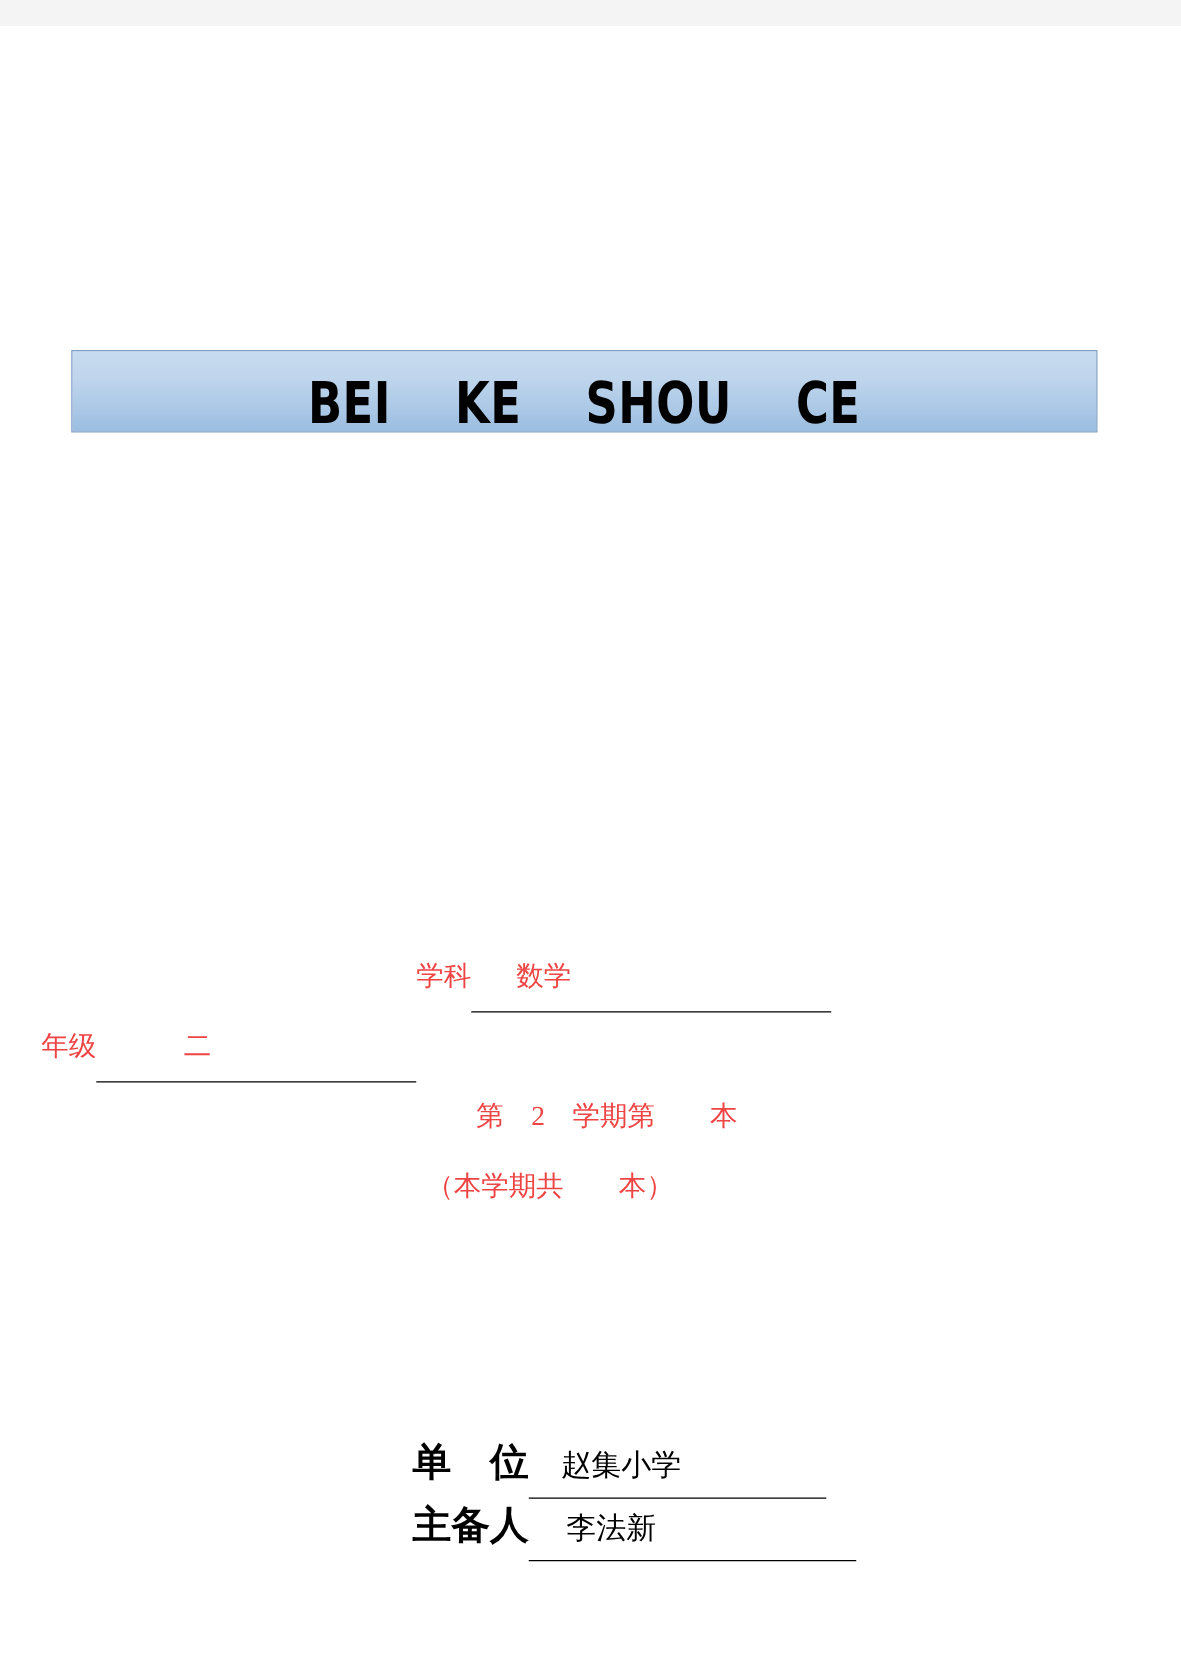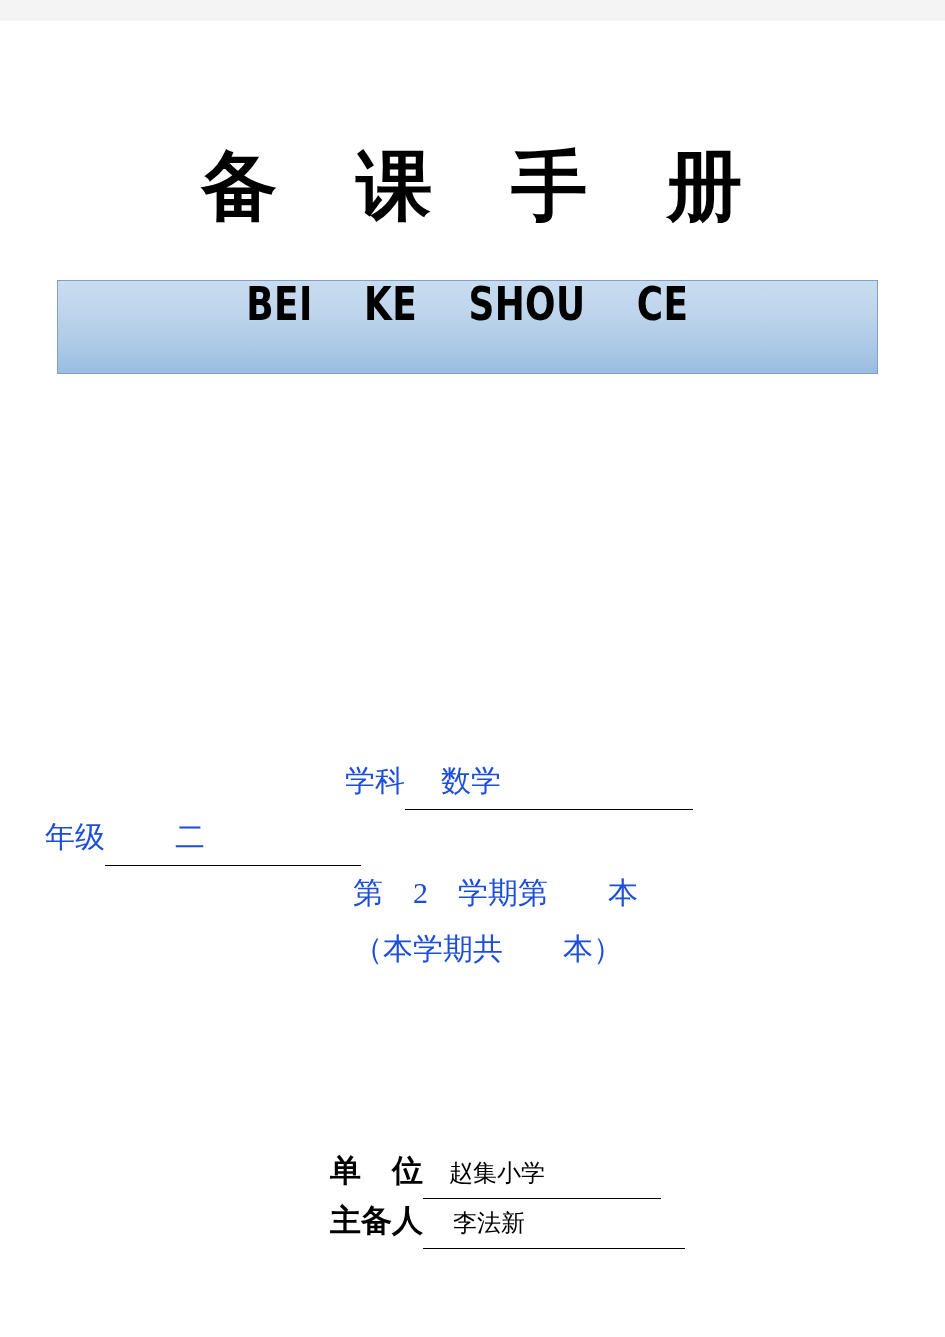--- a/index.html
+++ b/index.html
@@ -48,26 +48,26 @@
     color: #000000;
     white-space: pre;
   }
 
   
   .pinyin-banner {
     position: absolute;
     left: 57px;
     top: 259px;
     width: 821px;
-    height: 94px;
+    height: 66px;
     box-sizing: border-box;
     border: 1px solid #829fc6;
     background: linear-gradient(to bottom, #c9dcf0 0%, #bed5ec 35%, #a8c6e5 78%, #9bbde1 100%);
     display: flex;
-    align-items: flex-start;
+    align-items: flex-end;
     justify-content: center;
   }
   .pinyin-text {
     font-family: "DejaVu Sans", "Liberation Sans", sans-serif;
     font-weight: 700;
     font-size: 46px;
     line-height: 46px;
     color: #000000;
     transform: scaleX(0.78);
     transform-origin: center center;
@@ -78,44 +78,44 @@
   
   .meta-block {
     position: absolute;
     left: 0;
     top: 676px;
     width: 945px;
   }
   .meta-row {
     position: relative;
     height: 56px;
-    font-size: 30px;
+    font-size: 22px;
     line-height: 56px;
-    color: #1d4ed8;
+    color: #ef4444;
     white-space: pre;
   }
   .meta-row .label,
   .meta-row .value,
   .meta-row .suffix,
   .meta-row .freetext {
     display: inline-block;
     vertical-align: baseline;
   }
   .underline {
     display: inline-block;
     border-bottom: 1.6px solid #000000;
     text-align: left;
     vertical-align: baseline;
   }
 
   
   .row-subject   { padding-left: 300px; }
   .row-grade     { }
   .row-year      { padding-left: 300px; }
-  .row-term      { padding-left: 308px; }
+  .row-term      { padding-left: 308px; margin-left: 40px; }
   .row-total     { padding-left: 308px; }
 
   .ul-subject { width: 288px; padding-left: 36px; box-sizing: border-box; }
   .ul-grade   { width: 256px; padding-left: 70px; box-sizing: border-box; }
   .ul-year    { width: 330px; box-sizing: border-box; padding-left: 6px; }
 
   
   .author-block {
     position: absolute;
     left: 0;
@@ -144,21 +144,20 @@
   .ul-unit   { width: 238px; padding-left: 26px; box-sizing: border-box; }
   .ul-author { width: 262px; padding-left: 30px; box-sizing: border-box; }
 </style>
 </head>
 <body>
 
 <div class="top-strip"></div>
 
 <div class="page">
 
-  <div class="cover-title">备　课　手　册</div>
 
   <div class="pinyin-banner">
     <span class="pinyin-text">BEI    KE    SHOU    CE</span>
   </div>
 
   <div class="meta-block">
 
     <div class="meta-row row-subject">
       <span class="label">学科</span><span class="underline ul-subject">数学</span>
     </div>

